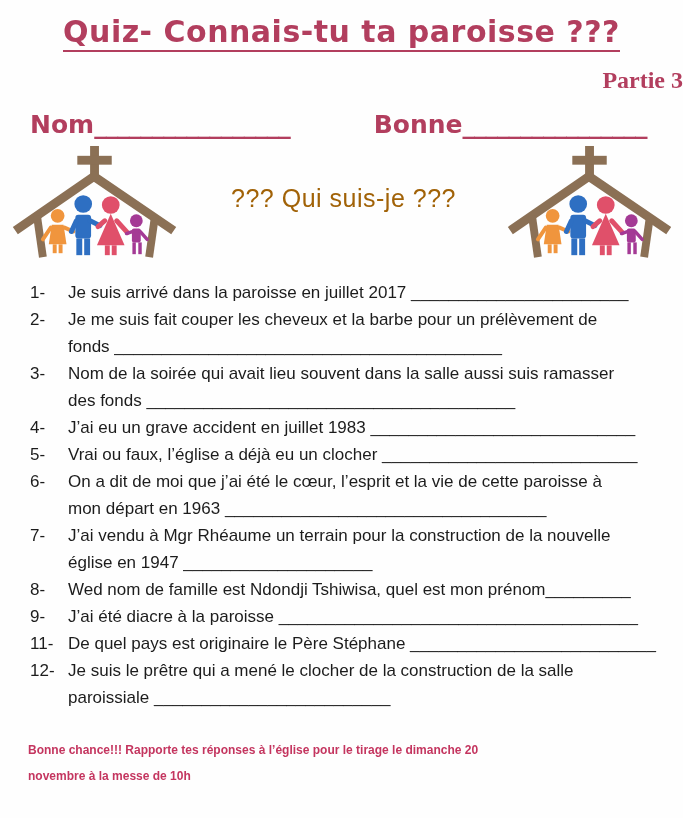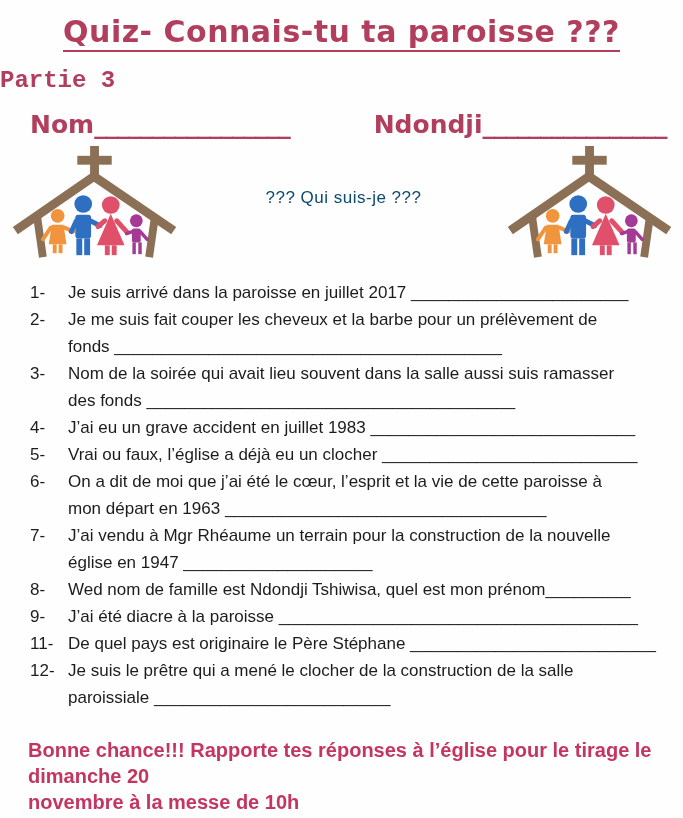--- a/index.html
+++ b/index.html
@@ -16,22 +16,22 @@
   .doc-title{
     display:inline-block;
     font-family:"DejaVu Sans",sans-serif;
     font-size:30px;font-weight:bold;
     color:#b23e5e;
     border-bottom:2px solid #b23e5e;
     padding-bottom:1px;
     letter-spacing:.5px;
   }
   .subtitle{
-    text-align:left;
-    font-family:Liberation Mono, monospace;
+    text-align:right;
+    font-family:Liberation Serif, serif;
     font-size:24px;font-weight:bold;
     color:#b23e5e;
     margin-top:15px;
   }
   
   .name-row{
     margin:16px 30px 0 30px;
     font-family:"DejaVu Sans",sans-serif;
     font-size:25px;font-weight:bold;
     color:#b23e5e;
@@ -44,22 +44,22 @@
   .blank-pink{letter-spacing:-1px;}
   
   .church-row{
     margin-top:6px;
     padding:0 6px 0 10px;
     display:flex;
     align-items:center;
     justify-content:space-between;
   }
   .mid-heading{
-    font-size:17px;
-    color:#0c4a6e;
+    font-size:25px;
+    color:#a16207;
     letter-spacing:.5px;
     white-space:nowrap;
     padding-bottom:14px;
   }
   .church-icon{flex:0 0 auto;}
   
   .questions{
     list-style:none;
     margin:14px 0 0 0;
     padding:0 24px 0 30px;
@@ -71,40 +71,40 @@
     display:grid;
     grid-template-columns:38px 1fr;
     align-items:start;
   }
   .qnum{font-weight:normal;}
   .qtext div{white-space:nowrap;}
   
   .footer{
     margin-top:26px;
     padding:0 10px 0 28px;
-    font-size:20px;
+    font-size:12px;
     font-weight:bold;
     line-height:26px;
     color:#c4355f;
   }
 </style>
 </head>
 <body>
 
 <div class="page">
 
   <div class="title-wrap">
     <span class="doc-title">Quiz- Connais-tu ta paroisse ???</span>
   </div>
 
   <div class="subtitle">Partie 3</div>
 
   <div class="name-row">
     <span class="name-field"><span>Nom</span><span class="blank-pink">_________________</span></span>
-    <span class="name-field field-classe"><span>Ndondji</span><span class="blank-pink">________________</span></span>
+    <span class="name-field field-classe"><span>Bonne</span><span class="blank-pink">________________</span></span>
   </div>
 
   <div class="church-row">
 
     <svg class="church-icon" width="172" height="120" viewBox="0 0 172 122" aria-hidden="true">
       <g fill="#8b7055" stroke="#8b7055">
         <rect x="80" y="1" width="9" height="36" stroke="none"></rect>
         <rect x="67" y="11" width="35" height="9" stroke="none"></rect>
         <path d="M4 87 L84 32 L165 87" fill="none" stroke-width="9"></path>
         <path d="M26 72 L32 114" fill="none" stroke-width="8"></path>

